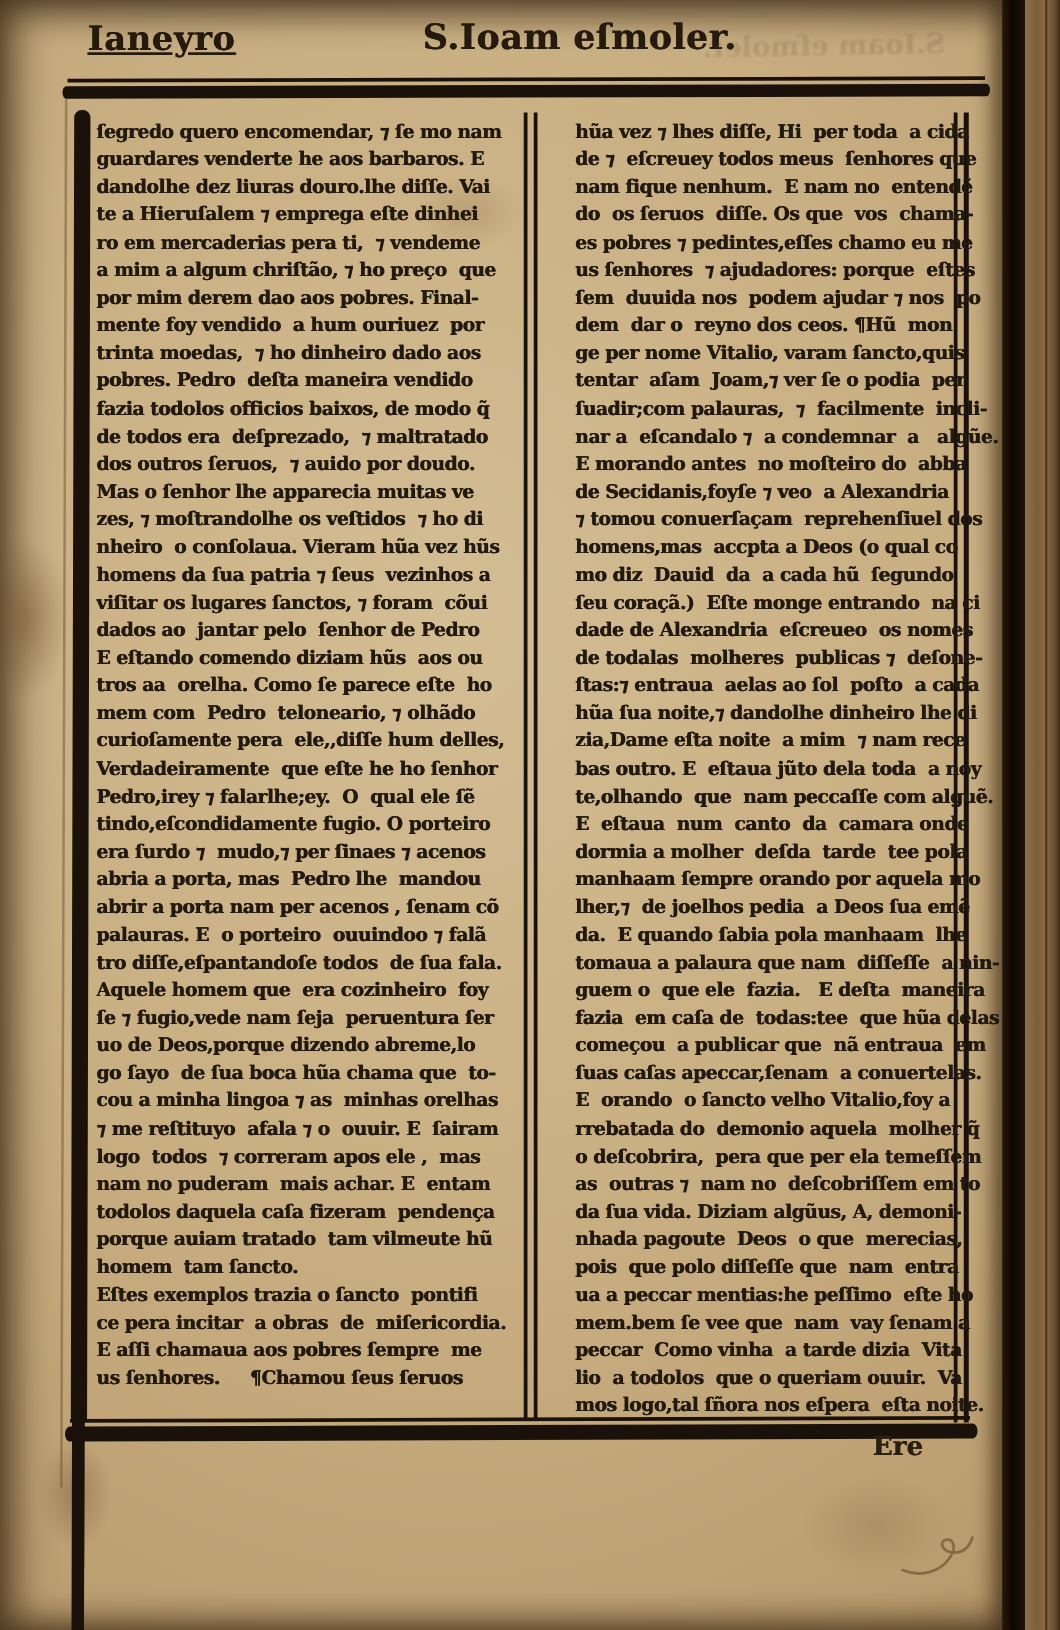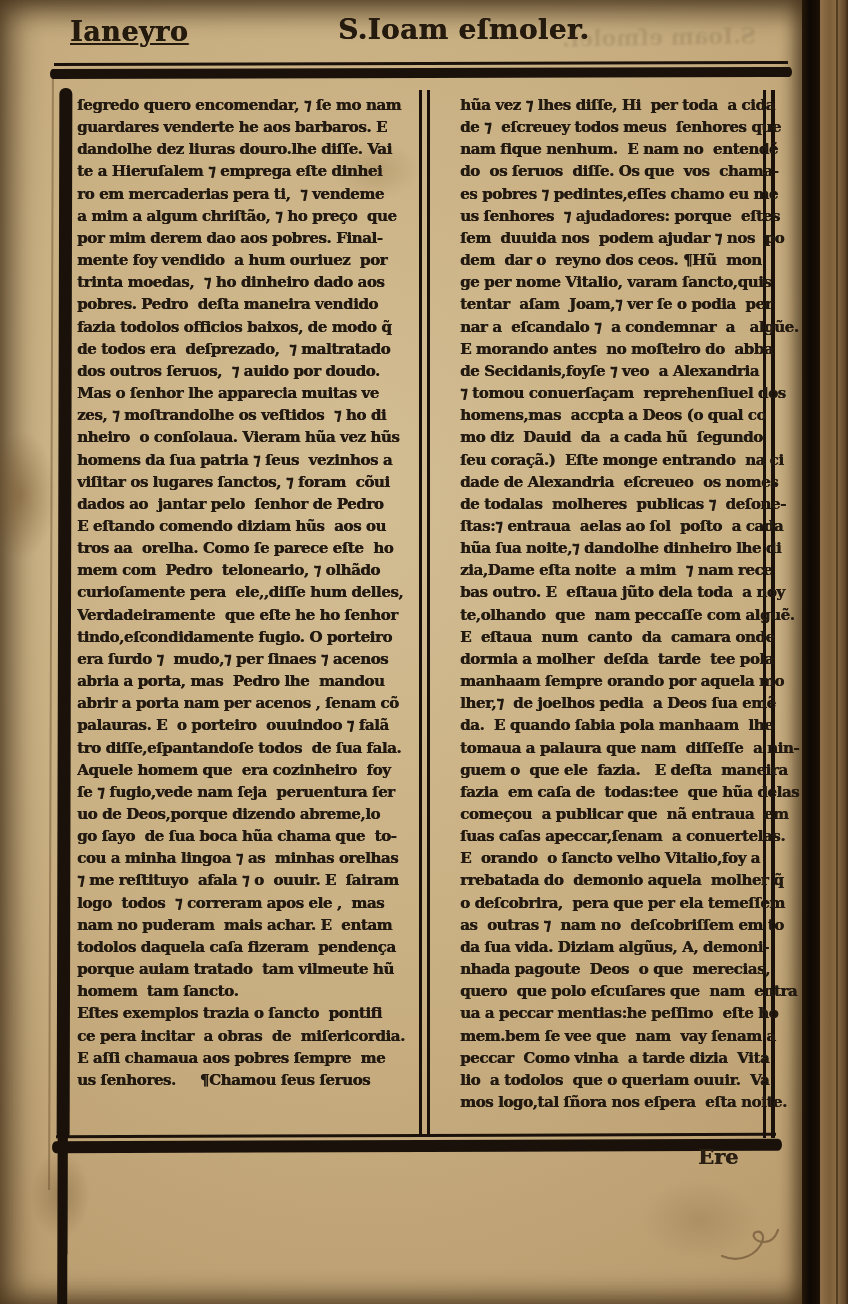--- a/index.html
+++ b/index.html
@@ -144,20 +144,21 @@
       <div class="line">zes, ⁊ moſtrandolhe os veſtidos  ⁊ ho di</div>
       <div class="line">nheiro  o conſolaua. Vieram hũa vez hũs</div>
       <div class="line">homens da ſua patria ⁊ ſeus  vezinhos a</div>
       <div class="line">viſitar os lugares ſanctos, ⁊ foram  cõui</div>
       <div class="line">dados ao  jantar pelo  ſenhor de Pedro</div>
       <div class="line">E eſtando comendo diziam hũs  aos ou</div>
       <div class="line">tros aa  orelha. Como ſe parece eſte  ho</div>
       <div class="line">mem com  Pedro  teloneario, ⁊ olhãdo</div>
       <div class="line">curioſamente pera  ele,,diſſe hum delles,</div>
       <div class="line">Verdadeiramente  que eſte he ho ſenhor</div>
+      <div class="line">Pedro,irey ⁊ falarlhe;ey.  O  qual ele ſẽ</div>
       <div class="line">tindo,eſcondidamente fugio. O porteiro</div>
       <div class="line">era ſurdo ⁊  mudo,⁊ per ſinaes ⁊ acenos</div>
       <div class="line">abria a porta, mas  Pedro lhe  mandou</div>
       <div class="line">abrir a porta nam per acenos , ſenam cõ</div>
       <div class="line">palauras. E  o porteiro  ouuindoo ⁊ falã</div>
       <div class="line">tro diſſe,eſpantandoſe todos  de ſua fala.</div>
       <div class="line">Aquele homem que  era cozinheiro  foy</div>
       <div class="line">ſe ⁊ fugio,vede nam ſeja  peruentura ſer</div>
       <div class="line">uo de Deos,porque dizendo abreme,lo</div>
       <div class="line">go ſayo  de ſua boca hũa chama que  to-</div>
@@ -177,20 +178,21 @@
       <div class="line">hũa vez ⁊ lhes diſſe, Hi  per toda  a cida</div>
       <div class="line">de ⁊  eſcreuey todos meus  ſenhores que</div>
       <div class="line">nam fique nenhum.  E nam no  entendẽ</div>
       <div class="line">do  os ſeruos  diſſe. Os que  vos  chama-</div>
       <div class="line">es pobres ⁊ pedintes,eſſes chamo eu me</div>
       <div class="line">us ſenhores  ⁊ ajudadores: porque  eſtes</div>
       <div class="line">ſem  duuida nos  podem ajudar ⁊ nos  po</div>
       <div class="line">dem  dar o  reyno dos ceos. ¶Hũ  mon</div>
       <div class="line">ge per nome Vitalio, varam ſancto,quis</div>
       <div class="line">tentar  aſam  Joam,⁊ ver ſe o podia  per</div>
+      <div class="line">ſuadir;com palauras,  ⁊  facilmente  incli-</div>
       <div class="line">nar a  eſcandalo ⁊  a condemnar  a   algũe.</div>
       <div class="line">E morando antes  no moſteiro do  abba</div>
       <div class="line">de Secidanis,foyſe ⁊ veo  a Alexandria</div>
       <div class="line">⁊ tomou conuerſaçam  reprehenſiuel dos</div>
       <div class="line">homens,mas  accpta a Deos (o qual co</div>
       <div class="line">mo diz  Dauid  da  a cada hũ  ſegundo</div>
       <div class="line">ſeu coraçã.)  Eſte monge entrando  na ci</div>
       <div class="line">dade de Alexandria  eſcreueo  os nomes</div>
       <div class="line">de todalas  molheres  publicas ⁊  deſone-</div>
       <div class="line">ſtas:⁊ entraua  aelas ao ſol  poſto  a cada</div>
@@ -207,21 +209,21 @@
       <div class="line">guem o  que ele  fazia.   E deſta  maneira</div>
       <div class="line">fazia  em caſa de  todas:tee  que hũa delas</div>
       <div class="line">começou  a publicar que  nã entraua  em</div>
       <div class="line">ſuas caſas apeccar,ſenam  a conuertelas.</div>
       <div class="line">E  orando  o ſancto velho Vitalio,foy a</div>
       <div class="line">rrebatada do  demonio aquela  molher q̃</div>
       <div class="line">o deſcobrira,  pera que per ela temeſſem</div>
       <div class="line">as  outras ⁊  nam no  deſcobriſſem em to</div>
       <div class="line">da ſua vida. Diziam algũus, A, demoni-</div>
       <div class="line">nhada pagoute  Deos  o que  merecias,</div>
-      <div class="line">quero  que polo eſcuſares que  nam  entra</div>
+      <div class="line">pois  que polo diſſeſſe que  nam  entra</div>
       <div class="line">ua a peccar mentias:he peſſimo  eſte ho</div>
       <div class="line">mem.bem ſe vee que  nam  vay ſenam a</div>
       <div class="line">peccar  Como vinha  a tarde dizia  Vita</div>
       <div class="line">lio  a todolos  que o queriam ouuir.  Va</div>
       <div class="line">mos logo,tal ſñora nos eſpera  eſta noite.</div>
     </div>
 
   <div class="catchword">Ere</div>
 
   <svg class="flourish" width="64" height="44" viewBox="0 0 64 44">

